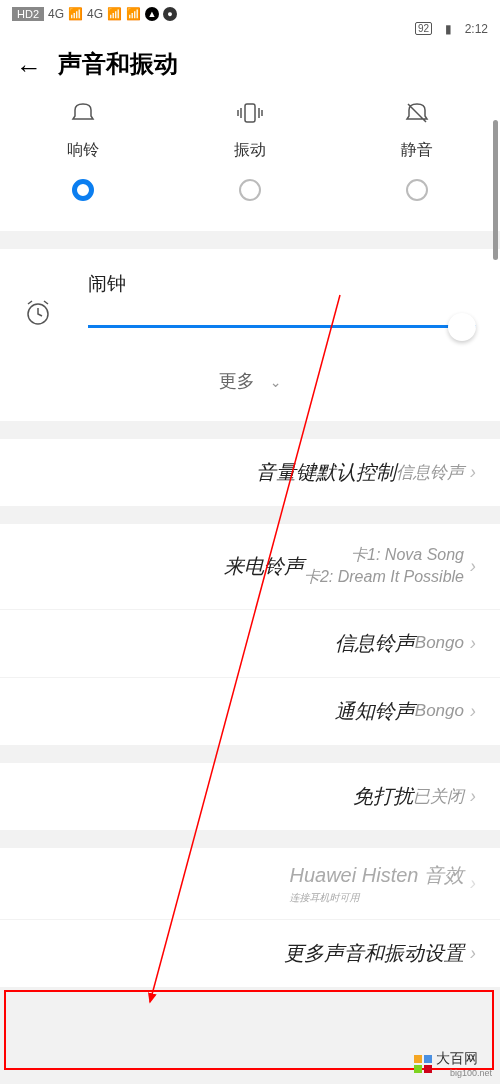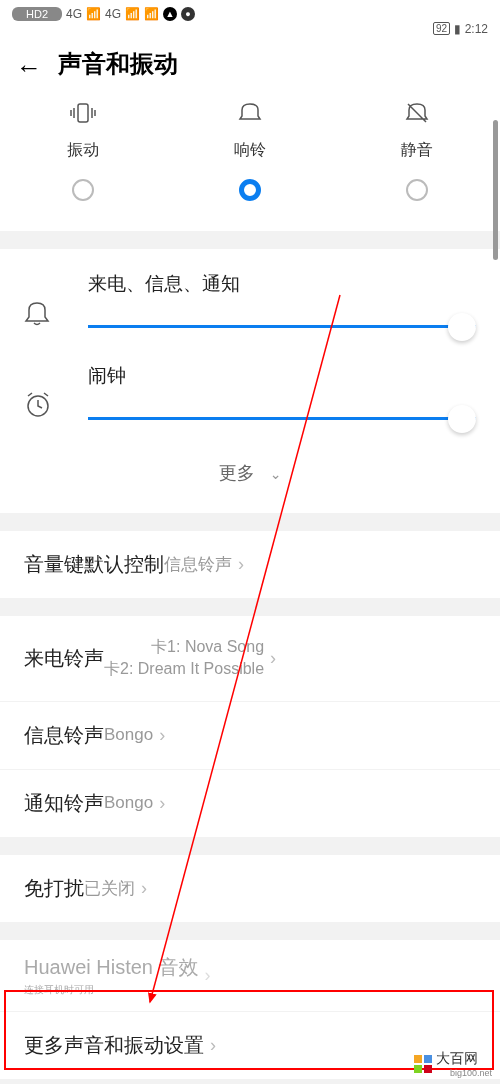--- a/index.html
+++ b/index.html
@@ -15,27 +15,27 @@
       height: 28px;
       background: #fff;
       display: flex;
       justify-content: space-between;
       align-items: center;
       padding: 0 12px;
       font-size: 12px;
       color: #555;
     }
     .status-left { display: flex; gap: 4px; align-items: center; }
-    .status-right { display: flex; gap: 4px; align-items: center; margin-top: 29px; }
+    .status-right { display: flex; gap: 13px; align-items: center; margin-top: 29px; }
     .status-icon {
       font-size: 11px;
       background: #888;
       color: #fff;
-      padding: 1px 14px;
-      border-radius: 6px;
+      padding: 1px 5px;
+      border-radius: 0;
     }
     .battery-box {
       border: 1px solid #555;
       border-radius: 2px;
       padding: 0 2px;
       font-size: 10px;
     }
     .header {
       background: #fff;
       padding: 20px 16px 12px 16px;
@@ -133,25 +133,26 @@
       text-align: center;
       padding: 18px 0;
       font-size: 18px;
       color: #666;
       cursor: pointer;
     }
     .more-row .chevron { margin-left: 10px; font-size: 14px; color: #999; }
     .list-item {
       background: #fff;
       display: flex;
-      justify-content: flex-start;
+      justify-content: flex-end;
       align-items: center;
       padding: 20px 24px;
       cursor: pointer;
       min-height: 64px;
+      font-style: italic;
     }
     .list-item .label {
       font-size: 20px;
       color: #222;
     }
     .list-item .label.disabled { color: #aaa; }
     .list-item .sub-label {
       font-size: 10px;
       color: #aaa;
       margin-top: 2px;
@@ -224,67 +225,53 @@
 </div>
 
 <div class="header">
   <span class="back-arrow">←</span>
   <span class="page-title">声音和振动</span>
 </div>
 
 <div class="mode-selector">
   <div class="mode-option">
     <span class="mode-icon">
+      <svg width="24" height="22" viewBox="0 0 24 22">
+          <path d="M4 14 L4 8 Q4 2 12 2 Q20 2 20 8 L20 14 L22 17 L2 17 Z" fill="none" stroke="#555" stroke-width="1.5"></path>
+        </svg>
+    </span>
+    <span class="mode-label">响铃</span>
+    <span class="radio selected"></span>
+  </div>
+  <div class="mode-option">
+    <span class="mode-icon">
       <svg width="28" height="22" viewBox="0 0 28 22">
           <rect x="9" y="2" width="10" height="18" rx="2" fill="none" stroke="#555" stroke-width="1.5"></rect>
           <path d="M5 6 L5 16 M2 8 L2 14 M23 6 L23 16 M26 8 L26 14" stroke="#555" stroke-width="1.5"></path>
         </svg>
     </span>
     <span class="mode-label">振动</span>
     <span class="radio"></span>
-  </div>
-  <div class="mode-option">
-    <span class="mode-icon">
-      <svg width="24" height="22" viewBox="0 0 24 22">
-          <path d="M4 14 L4 8 Q4 2 12 2 Q20 2 20 8 L20 14 L22 17 L2 17 Z" fill="none" stroke="#555" stroke-width="1.5"></path>
-        </svg>
-    </span>
-    <span class="mode-label">响铃</span>
-    <span class="radio selected"></span>
   </div>
   <div class="mode-option">
     <span class="mode-icon">
       <svg width="24" height="22" viewBox="0 0 24 22">
           <path d="M4 14 L4 8 Q4 2 12 2 Q20 2 20 8 L20 14 L22 17 L2 17 Z M3 2 L21 20" fill="none" stroke="#555" stroke-width="1.5"></path>
         </svg>
     </span>
     <span class="mode-label">静音</span>
     <span class="radio"></span>
   </div>
 </div>
 
 <div class="scroll-indicator"></div>
 
 <div class="section-gap"></div>
 
 <div class="volume-section">
-  <div class="volume-row">
-    <span class="volume-icon">
-      <svg width="26" height="28" viewBox="0 0 26 28">
-          <path d="M5 18 L5 11 Q5 4 13 4 Q21 4 21 11 L21 18 L24 22 L2 22 Z M10 24 Q13 27 16 24" fill="none" stroke="#555" stroke-width="1.5"></path>
-        </svg>
-    </span>
-    <div class="volume-content">
-      <div class="volume-label">来电、信息、通知</div>
-      <div class="slider">
-        <div class="slider-track"></div>
-        <div class="slider-thumb"></div>
-      </div>
-    </div>
-  </div>
   <div class="volume-row">
     <span class="volume-icon">
       <svg width="28" height="28" viewBox="0 0 28 28">
           <circle cx="14" cy="15" r="10" fill="none" stroke="#555" stroke-width="1.5"></circle>
           <path d="M14 9 L14 15 L18 17 M4 5 L8 2 M24 5 L20 2" fill="none" stroke="#555" stroke-width="1.5"></path>
         </svg>
     </span>
     <div class="volume-content">
       <div class="volume-label">闹钟</div>
       <div class="slider">

